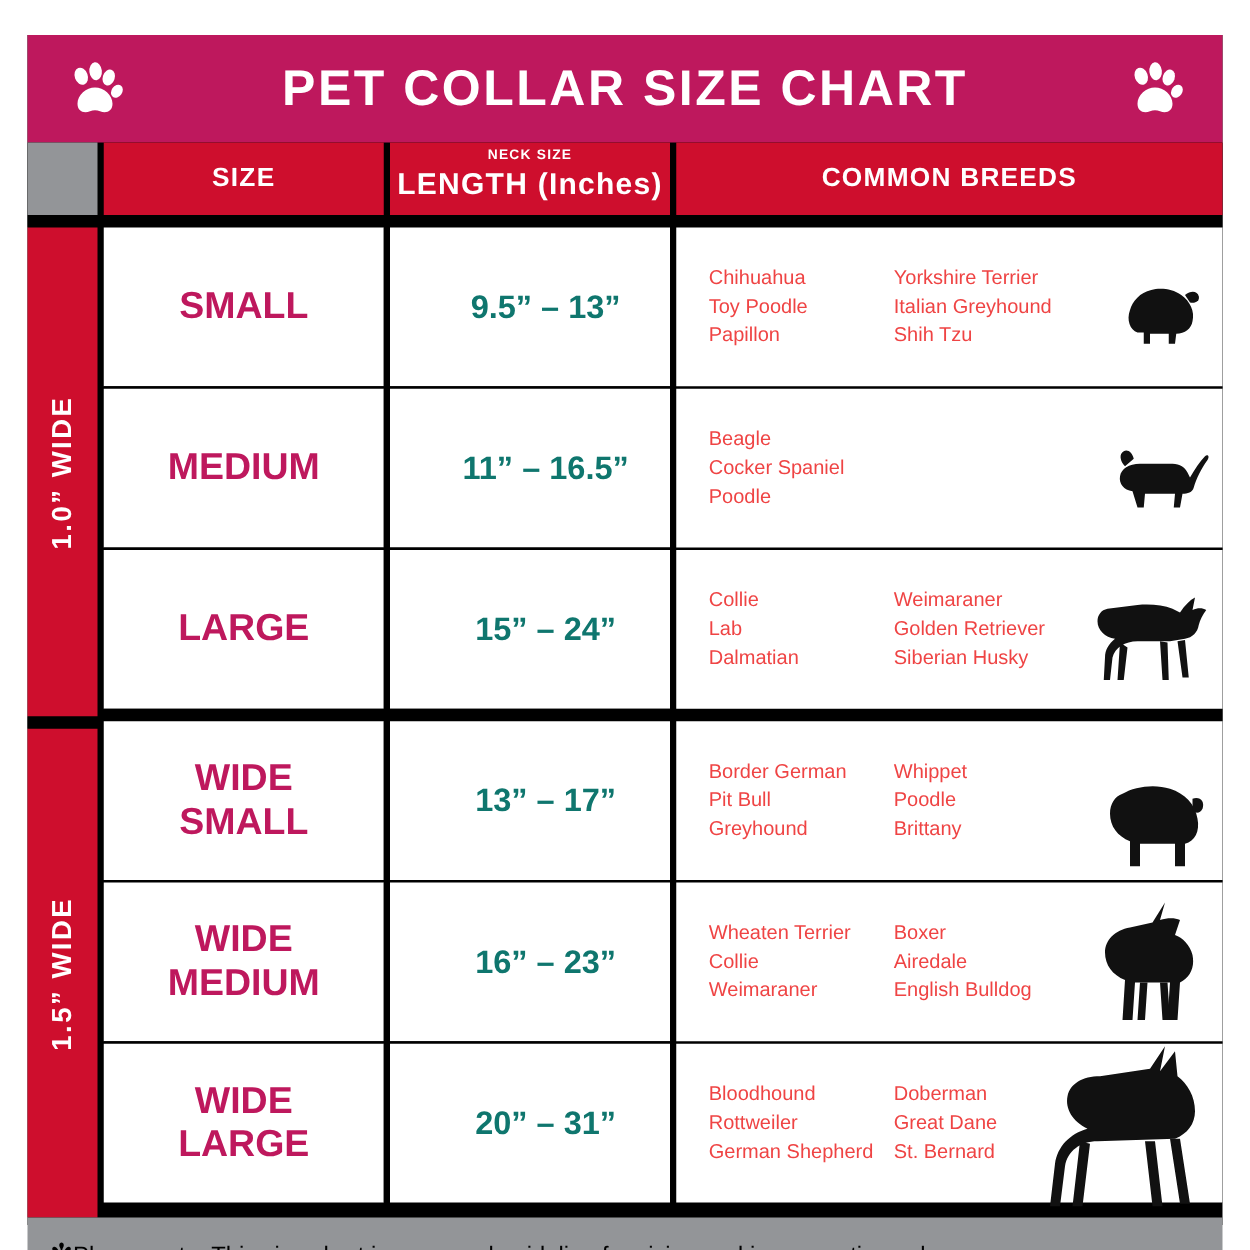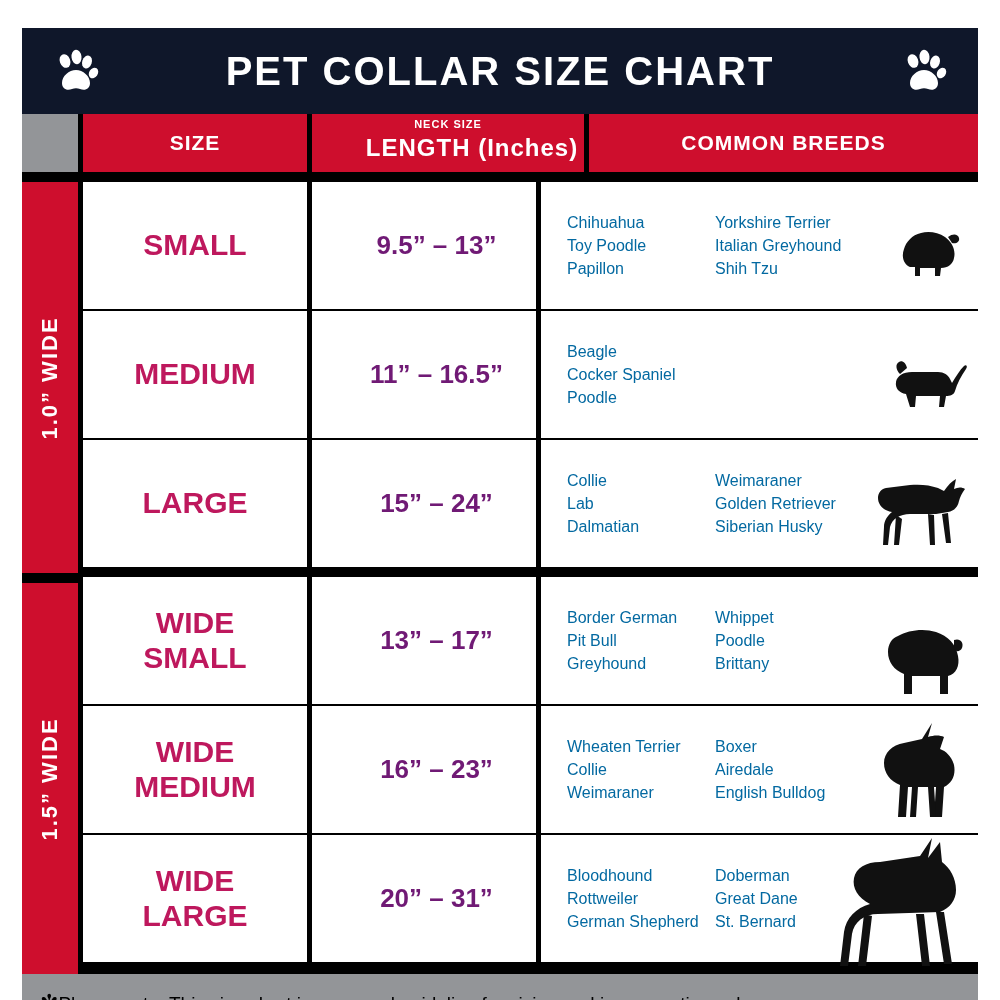--- a/index.html
+++ b/index.html
@@ -25,21 +25,21 @@
     width: 956px;
     height: 952px;
     background: #000000;
     box-sizing: border-box;
   }
 
   
   .titlebar {
     position: relative;
     height: 86px;
-    background: #0f172a;
+    background: #be185d;
     display: flex;
     align-items: center;
     justify-content: center;
   }
   .title-text {
     color: #ffffff;
     font-size: 40px;
     font-weight: bold;
     letter-spacing: 2px;
     text-align: center;
@@ -66,21 +66,21 @@
     align-items: center;
     justify-content: center;
     letter-spacing: 1px;
     position: relative;
   }
   .hdr-gray {
     background: #939598;
   }
   .col-side { width: 56px; flex: 0 0 56px; }
   .col-size { width: 224px; flex: 0 0 224px; }
-  .col-len  { width: 224px; flex: 0 0 224px; padding-left: 48px; }
+  .col-len  { width: 224px; flex: 0 0 224px; }
   .col-breeds { flex: 1 1 auto; }
   .gap { width: 5px; flex: 0 0 5px; background: #000000; }
 
   .neck-small {
     position: absolute;
     top: 4px;
     left: 0; right: 0;
     text-align: center;
     font-size: 11px;
     font-weight: bold;
@@ -148,34 +148,34 @@
     color: #be185d;
     text-align: center;
     line-height: 1.15;
     flex-direction: column;
   }
   .cell-len {
     width: 224px; flex: 0 0 224px;
     justify-content: center;
     font-size: 26px;
     font-weight: bold;
-    color: #701a75;
+    color: #0f766e;
     padding-left: 25px;
   }
   .cell-breeds {
     flex: 1 1 auto;
     position: relative;
     padding-left: 26px;
     align-items: center;
   }
   .breed-cols {
     display: flex;
     gap: 0px;
     font-size: 16px;
-    color: #0369a1;
+    color: #ef4444;
     line-height: 1.45;
   }
   .breed-col-a { width: 148px; }
   .breed-col-b { width: 170px; }
   .silhouette {
     position: absolute;
     right: 4px;
     bottom: 0;
   }
   .rowline { height: 2px; background: #000000; }

